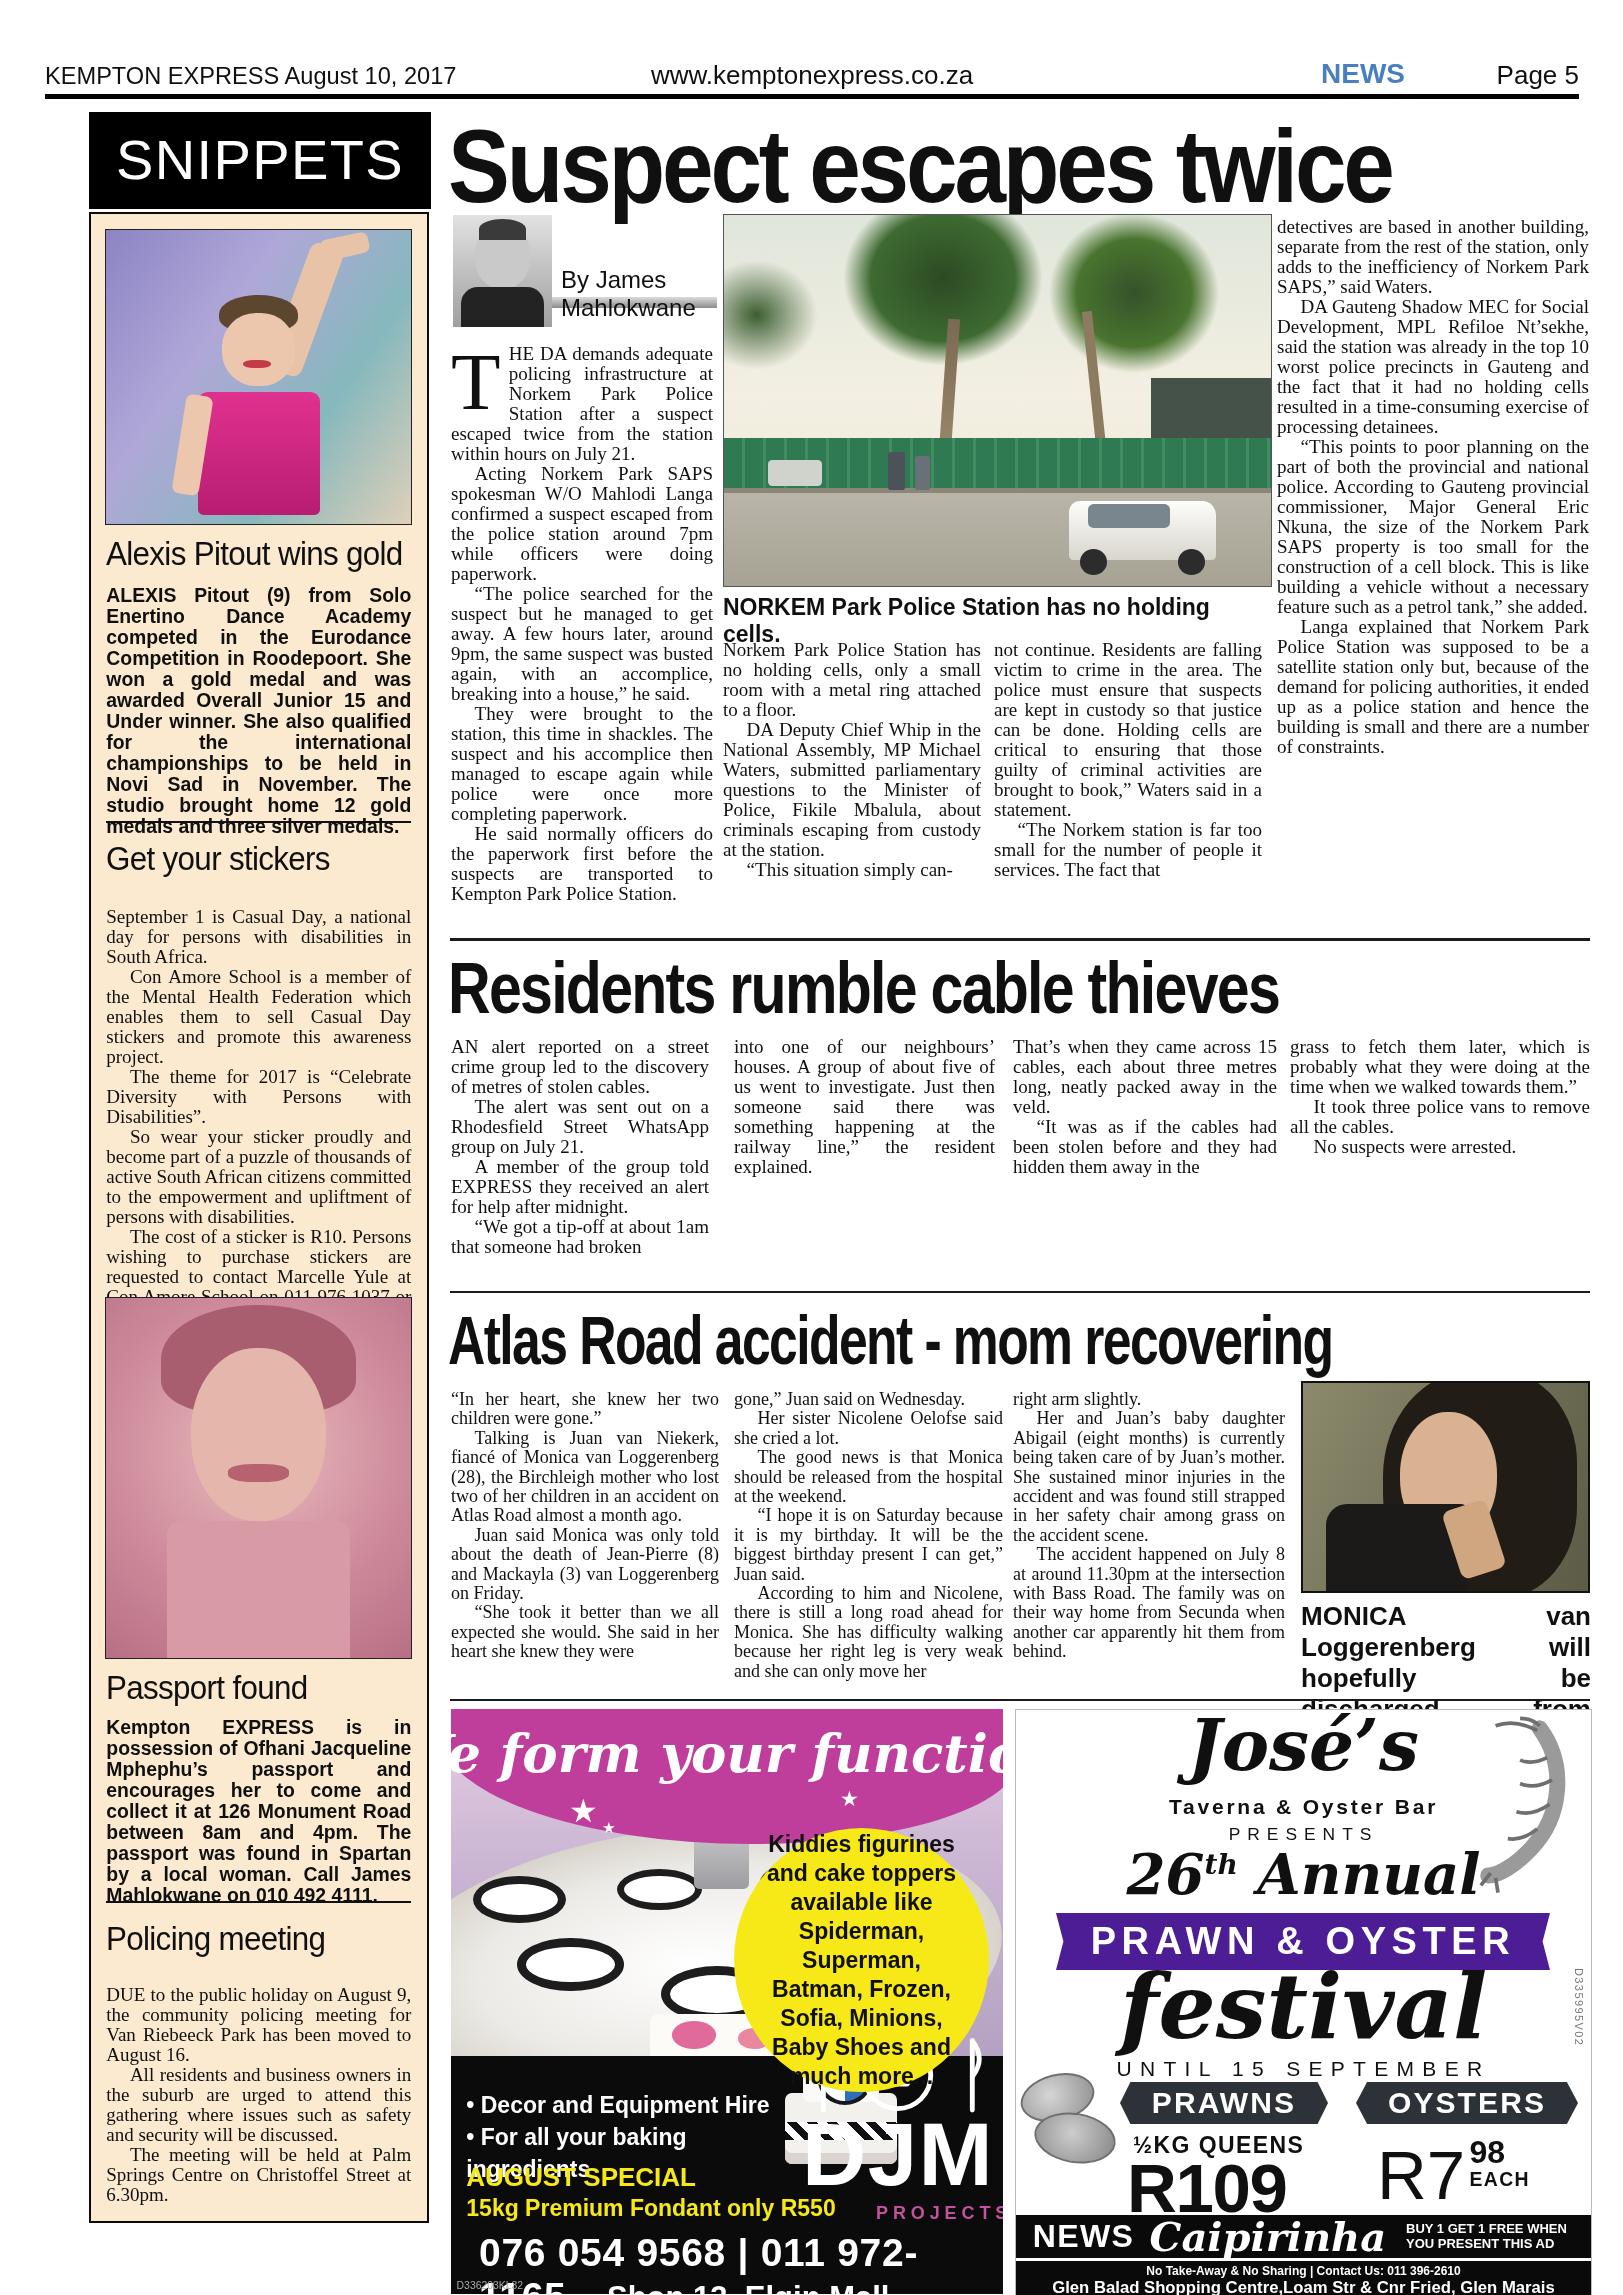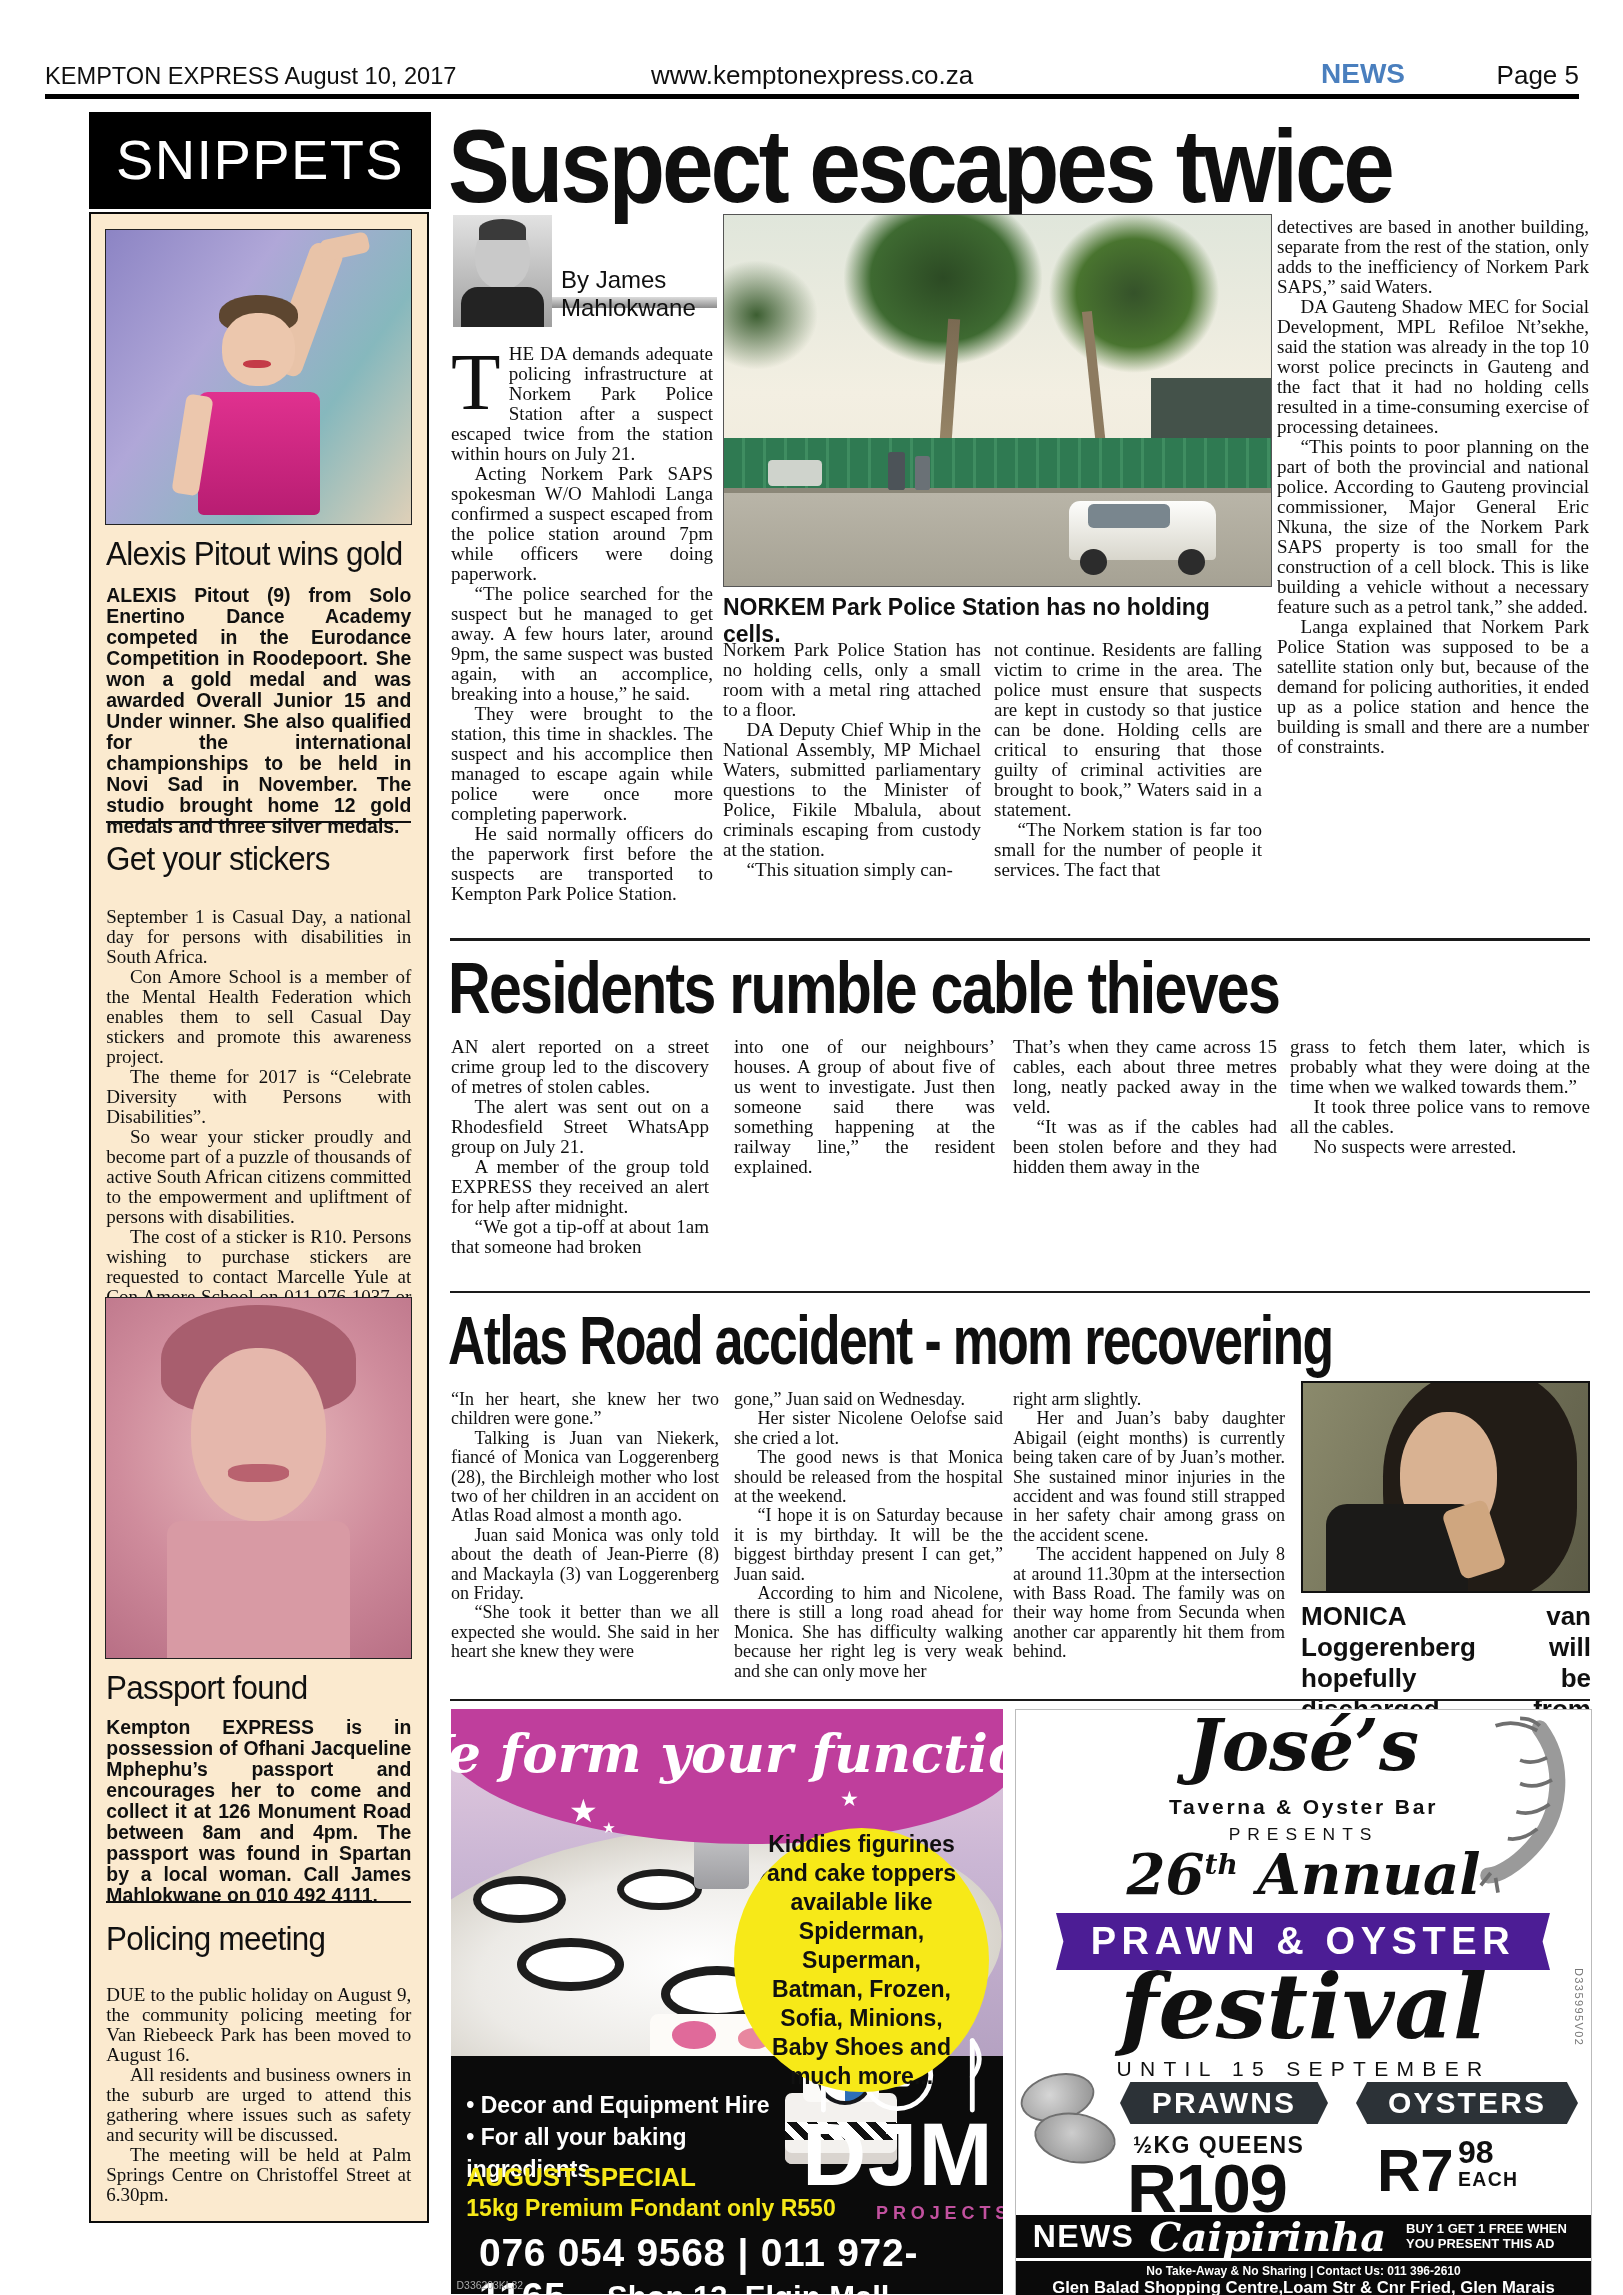--- a/index.html
+++ b/index.html
@@ -314,21 +314,21 @@
       <span style="font-size:30px;line-height:42px;letter-spacing:2.1px;">PRAWNS</span>
     </div>
     <div class="abs ribbon" style="left:340px;top:372px;width:222px;height:42px;">
       <span style="font-size:30px;line-height:42px;letter-spacing:2.1px;">OYSTERS</span>
     </div>
 
     <span class="abs" style="left:117px;top:422px;font-size:23px;font-weight:700;letter-spacing:1.4px;">½KG QUEENS</span>
     <span class="abs" style="left:111px;top:439px;font-size:69px;font-weight:700;letter-spacing:-1.4px;">R109</span>
 
     <div class="abs" style="left:361px;top:426px;">
-      <span style="font-size:60px;font-weight:700;vertical-align:top;">R7</span><span style="display:inline-block;vertical-align:top;margin-left:4.2px;">
+      <span style="font-size:69px;font-weight:400;vertical-align:top;">R7</span><span style="display:inline-block;vertical-align:top;margin-left:4.2px;">
         <span style="display:block;font-size:32px;font-weight:700;line-height:1;">98</span>
         <span style="display:block;font-size:19.4px;font-weight:700;letter-spacing:1.4px;">EACH</span>
       </span>
     </div>
 
     <div class="abs" style="left:0;top:505px;width:575px;height:43px;background:#0a0a0a;color:#fff;display:flex;align-items:center;gap:15.3px;padding-left:16.7px;box-sizing:border-box;">
       <span style="font-size:32px;font-weight:700;letter-spacing:1.4px;">NEWS</span>
       <span class="script" style="font-size:40px;">Caipirinha</span>
       <span style="margin-left:auto;margin-right:11px;width:174px;font-size:13px;font-weight:700;line-height:14.6px;">BUY 1 GET 1 FREE WHEN YOU PRESENT THIS AD</span>
     </div>

